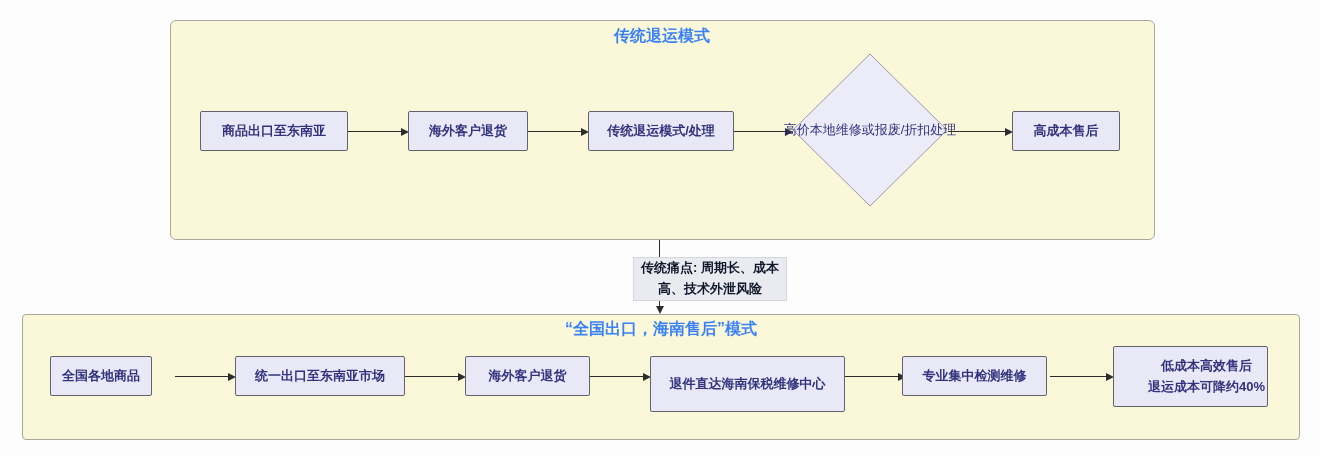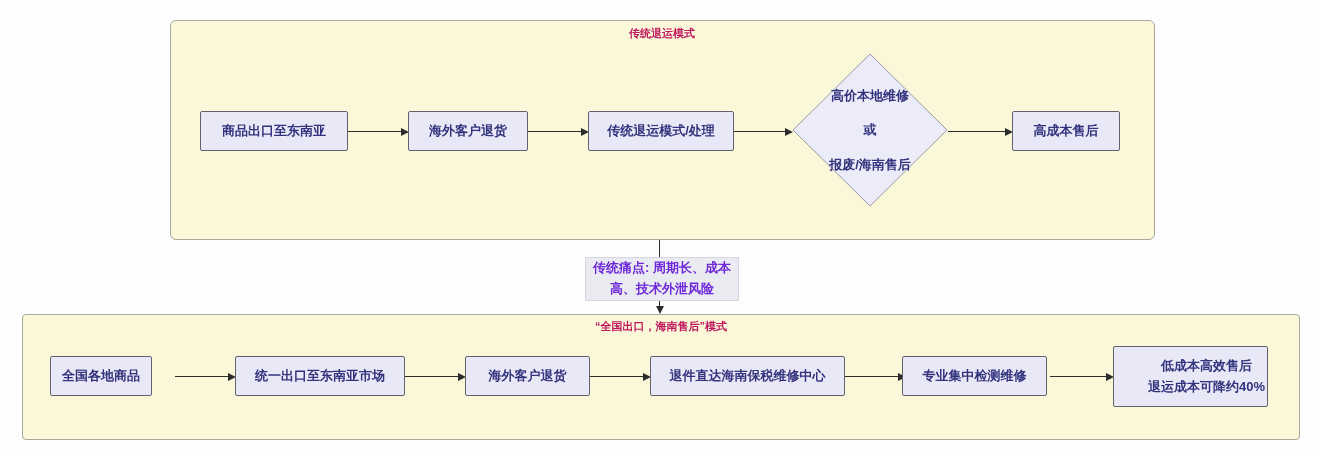--- a/index.html
+++ b/index.html
@@ -15,23 +15,23 @@
   .section {
     position: absolute;
     background: #fbf8da;
     border: 1px solid #a9a99a;
     border-radius: 6px;
     box-sizing: border-box;
   }
   .section-title {
     position: absolute;
     transform: translateX(-50%);
-    font-size: 11px;
+    font-size: 16px;
     font-weight: bold;
-    color: #be185d;
+    color: #3b82f6;
     white-space: nowrap;
   }
 
   .node {
     position: absolute;
     background: #e8e8f6;
     border: 1px solid #62626f;
     border-radius: 2px;
     box-sizing: border-box;
     display: flex;
@@ -43,24 +43,24 @@
     color: #32327d;
     text-align: center;
     line-height: 1.55;
     white-space: nowrap;
   }
 
   .diamond-wrap { position: absolute; }
   .diamond-wrap svg { position: absolute; left: 0; top: 0; }
   .diamond-text {
     position: absolute; left: 0; top: 0; right: 0; bottom: 0;
-    display: flex; flex-direction: column;
+    display: flex; flex-direction: row;
     align-items: center; justify-content: center;
-    font-size: 13px; font-weight: bold; color: #32327d;
-    text-align: center; line-height: 2.1; white-space: nowrap; gap: 7px;
+    font-size: 13px; font-weight: normal; color: #32327d;
+    text-align: center; line-height: 2.1; white-space: nowrap;
   }
 
   .arrow-r {
     position: absolute;
     height: 0;
     border-top: 1px solid #2c2c2c;
   }
   .arrow-r::after {
     content: "";
     position: absolute;
@@ -84,22 +84,22 @@
     border-left: 4px solid transparent;
     border-right: 4px solid transparent;
   }
 
   .pain-label {
     position: absolute;
     background: #eaeaf1;
     border: 1px solid #d6d6de;
     display: flex; flex-direction: column;
     align-items: center; justify-content: center;
-    font-size: 13px; font-weight: bold; color: #6d28d9;
-    text-align: center; line-height: 1.6; white-space: nowrap;
+    font-size: 13px; font-weight: bold; color: #0f172a;
+    text-align: center; line-height: 1.6; white-space: nowrap; margin-left: 48px;
   }
 </style>
 </head>
 <body>
 
 <div class="canvas">
 
   <div class="section" style="left:170px; top:20px; width:985px; height:220px;"></div>
   <div class="section-title" style="left:662px; top:26px;">传统退运模式</div>
 
@@ -115,21 +115,21 @@
 
   <div class="arrow-r" style="left:734px; top:131px; width:57px;"></div>
 
   <div class="diamond-wrap" style="left:792px; top:53px; width:156px; height:154px;">
     <svg width="156" height="154" viewBox="0 0 156 154">
       <polygon points="78,1 155,77 78,153 1,77" fill="#ececf9" stroke="#9a9aad" stroke-width="1"></polygon>
     </svg>
     <div class="diamond-text">
       <div>高价本地维修</div>
       <div>或</div>
-      <div>报废/海南售后</div>
+      <div>报废/折扣处理</div>
     </div>
   </div>
 
   <div class="arrow-r" style="left:948px; top:131px; width:63px;"></div>
 
   <div class="node" style="left:1012px; top:111px; width:108px; height:40px;">高成本售后</div>
 
   <div class="arrow-d" style="left:659px; top:240px; height:72px;"></div>
   <div class="pain-label" style="left:585px; top:257px; width:152px; height:42px;">
     <div>传统痛点: 周期长、成本</div>
@@ -144,21 +144,21 @@
   <div class="arrow-r" style="left:175px; top:376px; width:59px;"></div>
 
   <div class="node" style="left:235px; top:356px; width:170px; height:40px;">统一出口至东南亚市场</div>
 
   <div class="arrow-r" style="left:405px; top:376px; width:59px;"></div>
 
   <div class="node" style="left:465px; top:356px; width:125px; height:40px;">海外客户退货</div>
 
   <div class="arrow-r" style="left:590px; top:376px; width:59px;"></div>
 
-  <div class="node" style="left:650px; top:356px; width:195px; height:40px;">退件直达海南保税维修中心</div>
+  <div class="node" style="left:650px; top:356px; width:195px; height:56px;">退件直达海南保税维修中心</div>
 
   <div class="arrow-r" style="left:845px; top:376px; width:59px;"></div>
 
   <div class="node" style="left:902px; top:356px; width:145px; height:40px;">专业集中检测维修</div>
 
   <div class="arrow-r" style="left:1050px; top:376px; width:62px;"></div>
 
   <div class="node" style="left:1113px; top:346px; width:155px; height:61px;padding-left:32px;">
     <div>低成本高效售后</div>
     <div>退运成本可降约40%</div>

